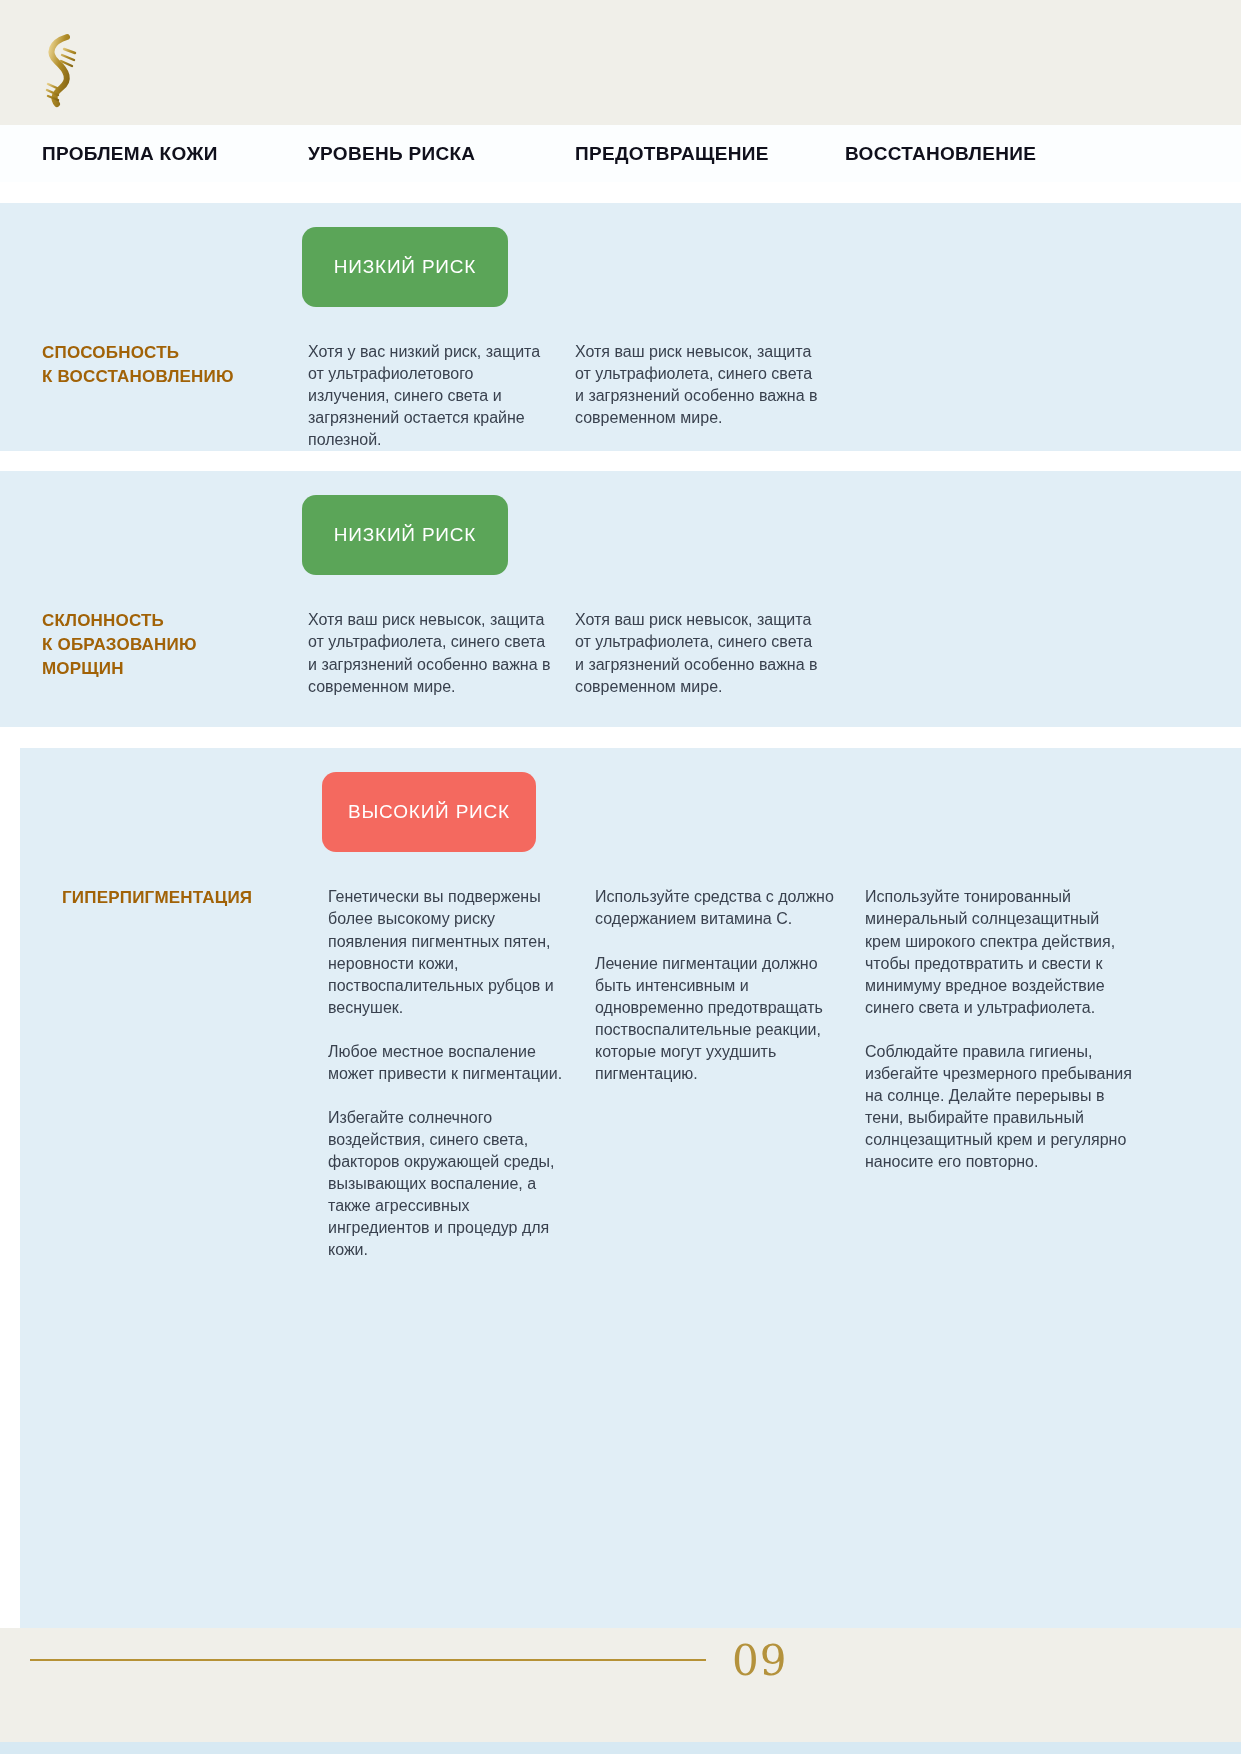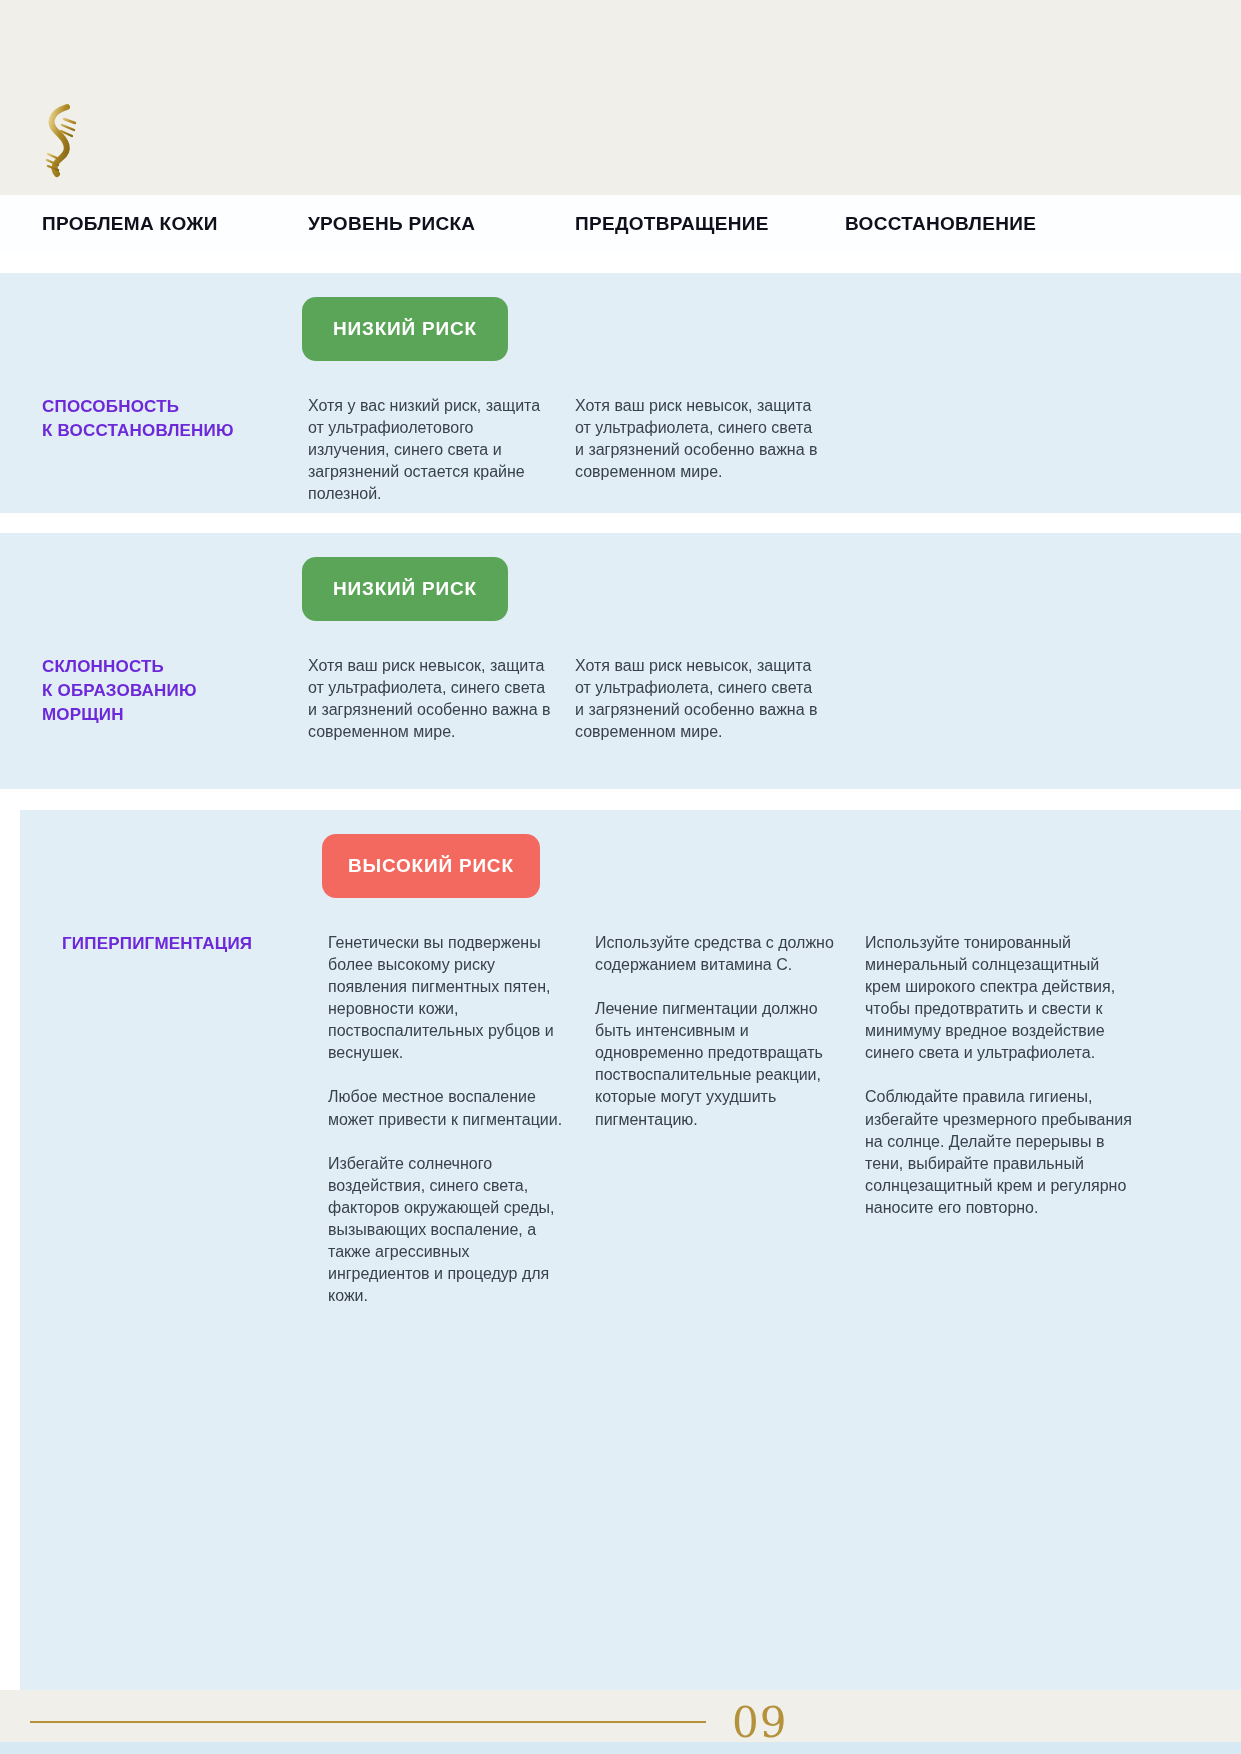--- a/index.html
+++ b/index.html
@@ -4,21 +4,21 @@
 <style>
   html,body { margin:0; padding:0; }
   body { background:#d8d8d2; font-family:"Liberation Sans", sans-serif; }
 
   .page {
     width:1241px; height:1754px;
     margin:0 auto;
     background:#f0efe9;
     position:relative;
     overflow:hidden;
-    display:flex; flex-direction:column;justify-content:flex-end;
+    display:flex; flex-direction:column;
   }
 
   
   .top-bar { height:125px; position:relative; }
   .logo { position:absolute; left:40px; top:32px; }
 
   
   .grid {
     display:grid;
     grid-template-columns:266px 267px 270px 296px;
@@ -47,42 +47,42 @@
   .card.s1 { min-height:240px; margin-bottom:20px; }
   .card.s2 { min-height:256px; margin-bottom:21px; }
   .card.s3 { min-height:880px;margin-left:20px; }
 
   .badge-row { margin-bottom:34px; }
   .badge {
     grid-column:2;
     justify-self:start;
     margin-left:-6px;
     min-width:206px;
-    height:64px;
+    height:80px;
     box-sizing:border-box;
     padding:0 26px;
     border-radius:14px;
     display:inline-flex;
     align-items:center;
     justify-content:center;
     color:#ffffff;
     font-size:19px;
-    font-weight:700;
+    font-weight:400;
     letter-spacing:0.8px;
     text-transform:uppercase;
   }
   .badge.low  { background:#5ba558; }
   .badge.high { background:#f4695f; }
 
   .sec-title {
     margin:0;
     padding-right:20px;
     font-size:17px;
     font-weight:800;
-    color:#6d28d9;
+    color:#a16207;
     letter-spacing:0.2px;
     line-height:1.4;
     text-transform:uppercase;
     white-space:pre-line;
   }
   .body-cell { padding-right:22px; }
   .body-cell p {
     margin:0 0 22px 0;
     font-size:16px;
     line-height:1.38;

